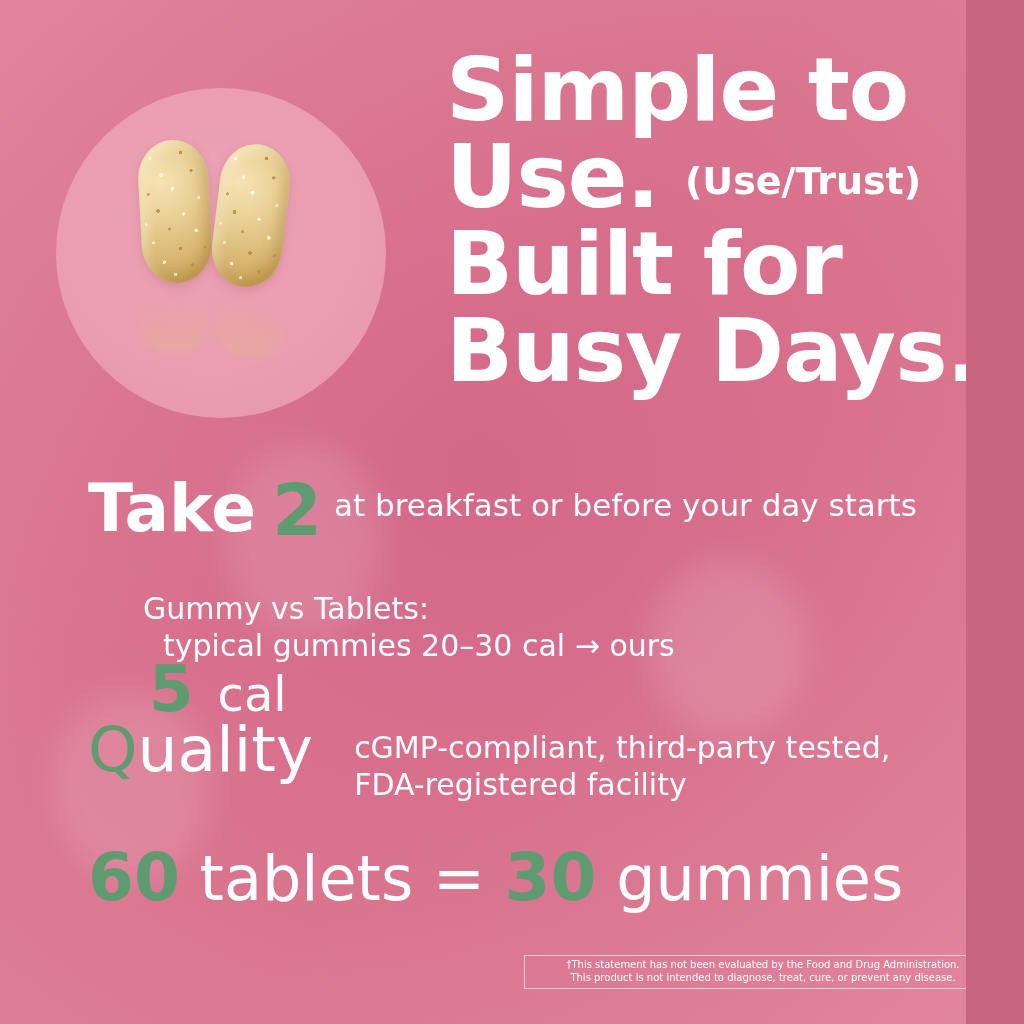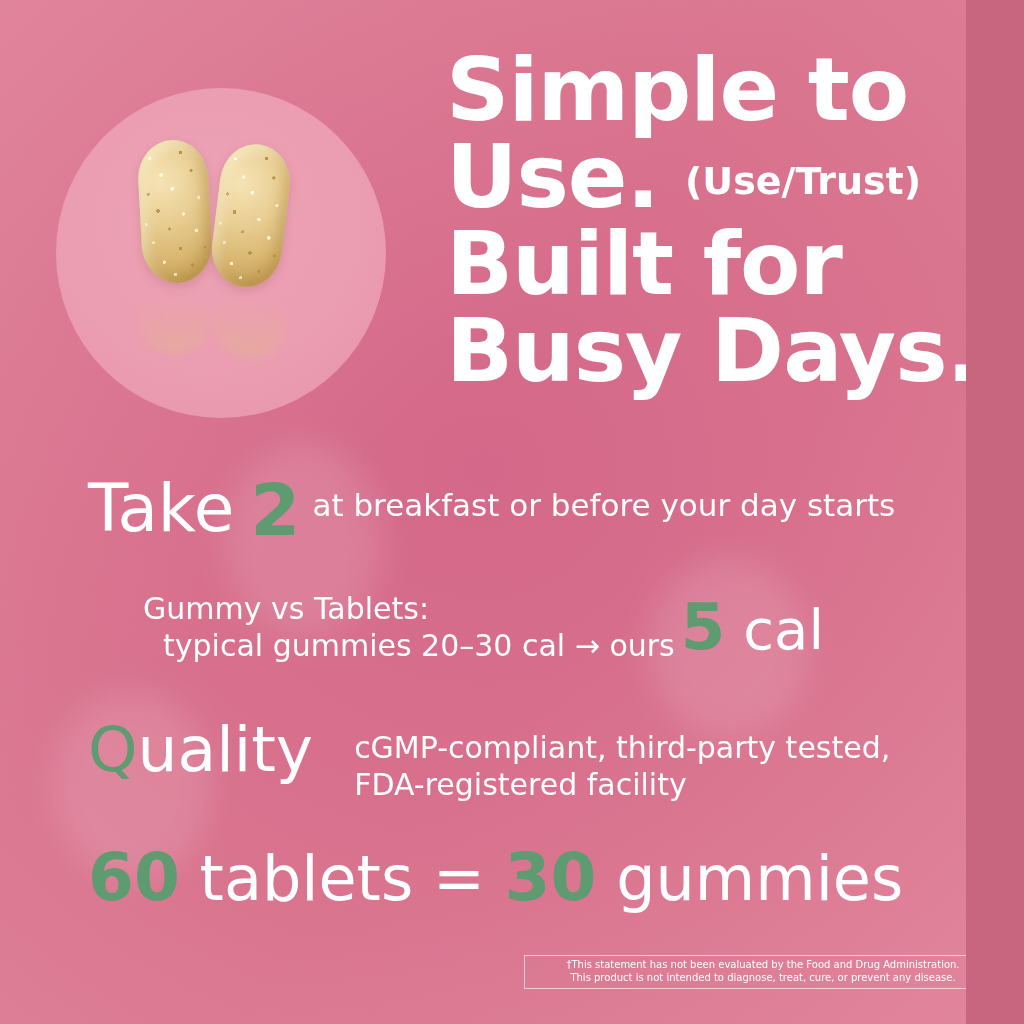--- a/index.html
+++ b/index.html
@@ -130,48 +130,48 @@
   
   .row { position: absolute; color: #ffffff; }
 
   .accent { color: #5f9b70; }
 
   
   .row-dose { left: 88px; top: 476px; display: flex; align-items: flex-start; }
   .dose-lead {
     font-size: 66px;
     line-height: 1.0;
-    font-weight: normal;
+    font-weight: bold;
     white-space: nowrap;
   }
   .dose-num {
     font-size: 72px;
     font-weight: bold;
     line-height: 0.96;
     margin: 0 12px 0 16px;
   }
   .dose-text {
     font-size: 31px;
     line-height: 1.18;
     padding-top: 11px;
   }
   .dose-text div { white-space: nowrap; }
 
   
-  .row-compare { left: 143px; top: 591px; display: flex; align-items: center; }
+  .row-compare { left: 143px; top: 591px; display: flex; align-items: flex-start; flex-direction: column; }
   .compare-text { font-size: 30px; line-height: 1.22; }
   .compare-text .l1 { white-space: nowrap; }
   .compare-text .l2 { white-space: nowrap; margin-left: 20px; }
   .compare-cal {
     display: inline-flex;
     align-items: baseline;
     margin-left: 6px;
   }
   .cal-num { font-size: 64px; font-weight: bold; line-height: 0.8; }
-  .cal-unit { font-size: 56px; line-height: 0.8; margin-left: 18px; }
+  .cal-unit { font-size: 48px; line-height: 0.8; margin-left: 24px; }
 
   
   .row-quality { left: 88px; top: 718px; display: flex; align-items: flex-start; }
   .quality-word { font-size: 63px; line-height: 1.0; white-space: nowrap; }
   .quality-text {
     font-size: 30px;
     line-height: 1.22;
     padding-top: 12px;
     margin-left: 41px;
   }

